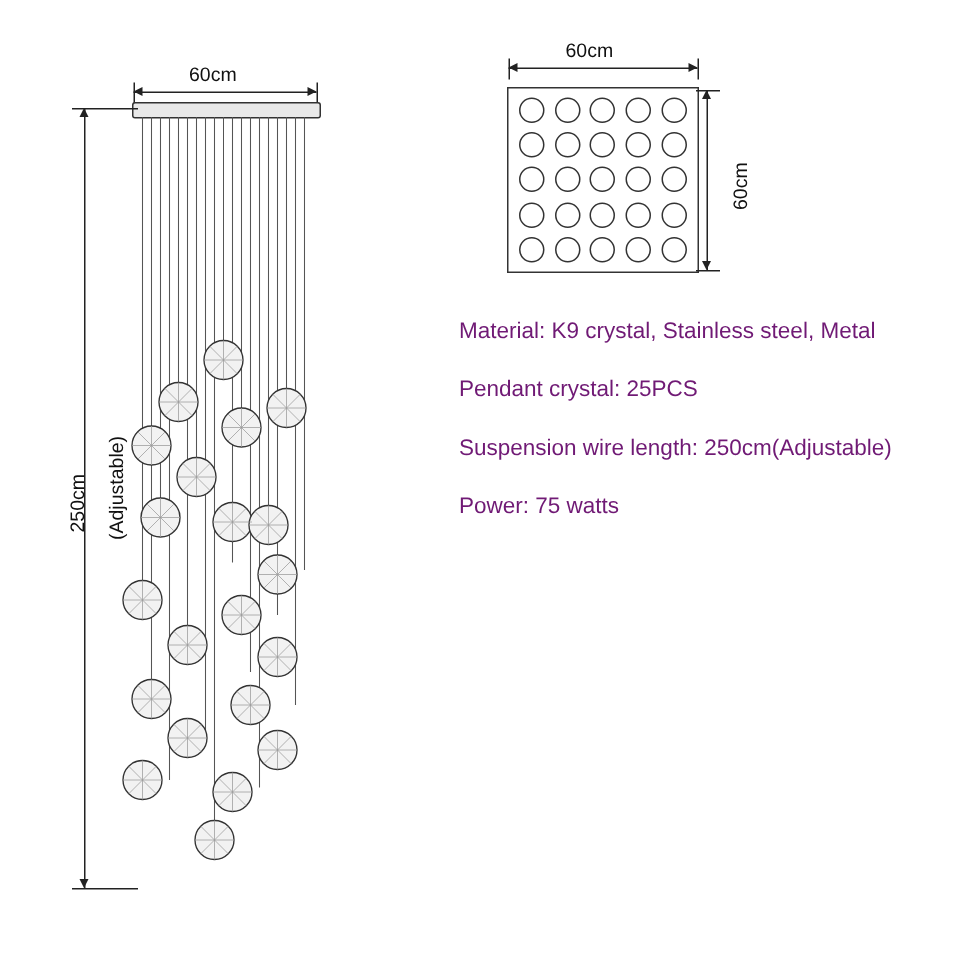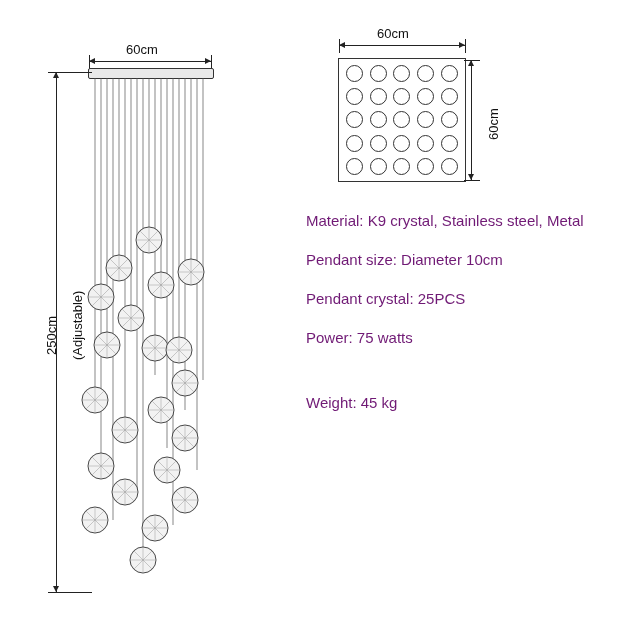--- a/index.html
+++ b/index.html
@@ -315,19 +315,18 @@
     <div class="vline" style="left:471px; top:60px; height:120px;"></div>
     <div class="arr-u" style="left:468px; top:60px;"></div>
     <div class="arr-d" style="left:468px; top:174px;"></div>
     <div class="hline" style="left:464px; top:60px; width:16px;"></div>
     <div class="hline" style="left:464px; top:180px; width:16px;"></div>
     <div class="vtext" style="left:486px; top:140px; transform: rotate(-90deg);">60cm</div>
   </div>
 
   <div id="specs">
     <div class="spec-line">Material: K9 crystal, Stainless steel, Metal</div>
-    <div class="spec-line">Pendant size: Diameter 10cm</div>
     <div class="spec-line">Pendant crystal: 25PCS</div>
+    <div class="spec-line">Suspension wire length: 250cm(Adjustable)</div>
     <div class="spec-line gap-extra">Power: 75 watts</div>
-    <div class="spec-line">Weight: 45 kg</div>
   </div>
 
 </div>
 
 </body></html>

